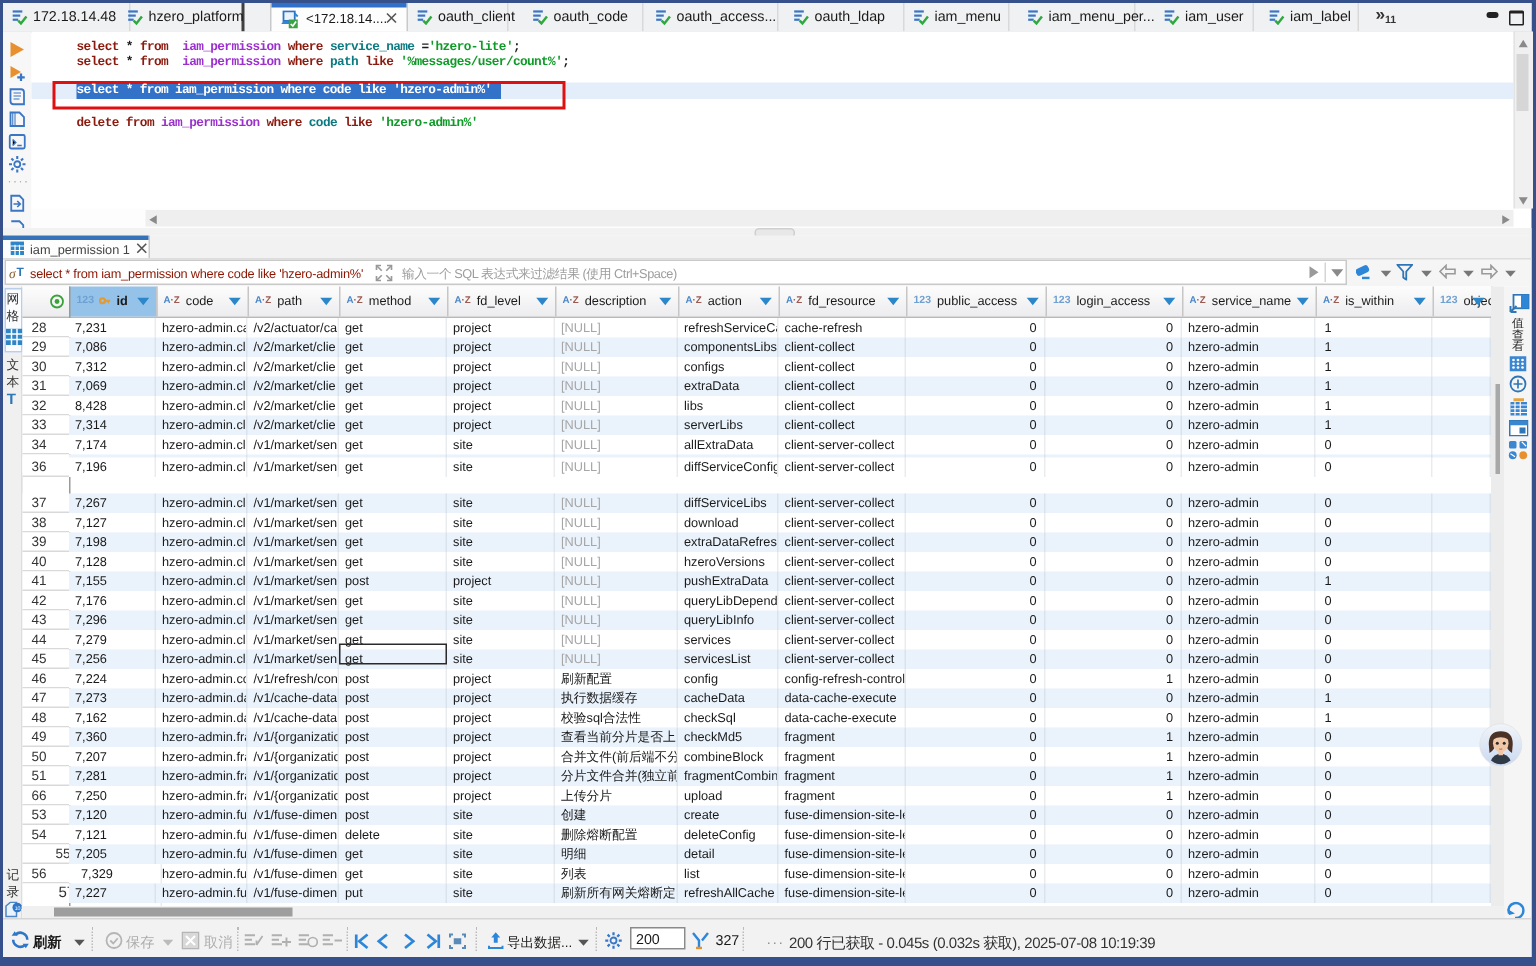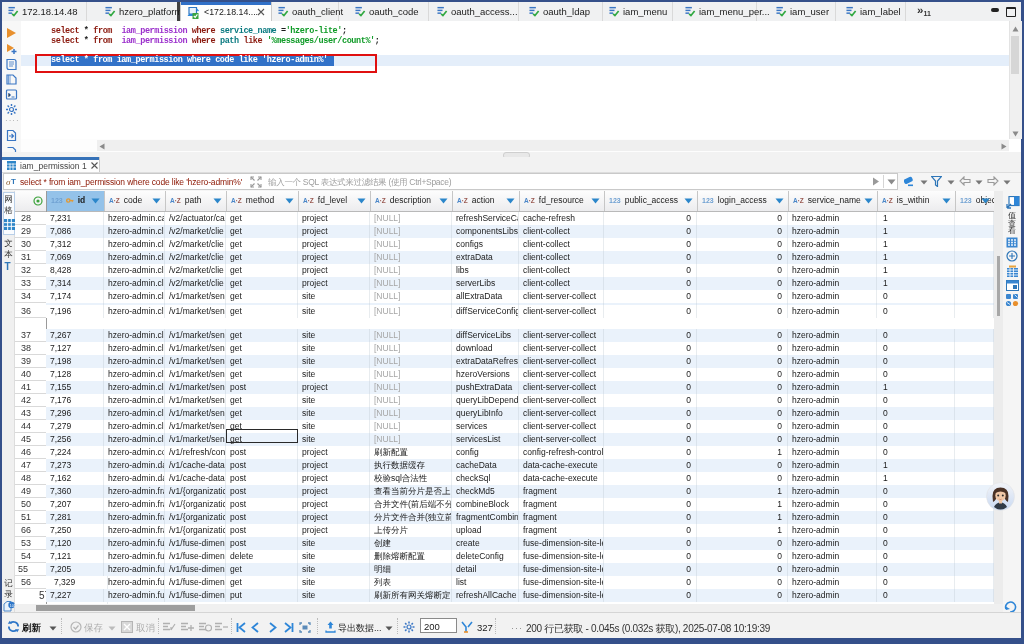--- a/index.html
+++ b/index.html
@@ -15,21 +15,21 @@
 <div style="position:absolute;left:2px;top:2px;width:1019px;height:19px;background:#f0f1f2;border-bottom:1px solid #d0d0d0">
 </div>
 <div style="position:absolute;left:2px;top:2px;width:85px;height:19px;border-right:1px solid #d9d9d9;box-sizing:border-box">
 <svg style="position:absolute;left:6px;top:4px" width="11" height="11" viewBox="0 0 12 12">
 <rect x="0.5" y="1" width="7" height="1.6" fill="#3a76c4"></rect>
         <rect x="0.5" y="4" width="5.5" height="1.6" fill="#3a76c4"></rect>
         <rect x="0.5" y="7" width="4" height="1.6" fill="#3a76c4"></rect>
 <path d="M4.5 8.5 L6.5 10.5 L10.5 5.5" stroke="#2fa840" stroke-width="1.8" fill="none"></path>
       </svg>
       <span style="position:absolute;left:20px;top:4px;font-size:9.5px;color:#1a1a1a">172.18.14.48</span>
-    </div><div style="position:absolute;left:99px;top:2px;width:84px;height:19px;border-right:6px solid #404040;box-sizing:border-box">
+    </div><div style="position:absolute;left:79px;top:2px;width:84px;height:19px;border-right:2px solid #404040;box-sizing:border-box">
 <svg style="position:absolute;left:6px;top:4px" width="11" height="11" viewBox="0 0 12 12">
 <rect x="0.5" y="1" width="7" height="1.6" fill="#3a76c4"></rect>
         <rect x="0.5" y="4" width="5.5" height="1.6" fill="#3a76c4"></rect>
         <rect x="0.5" y="7" width="4" height="1.6" fill="#3a76c4"></rect>
 <path d="M4.5 8.5 L6.5 10.5 L10.5 5.5" stroke="#2fa840" stroke-width="1.8" fill="none"></path>
       </svg>
       <span style="position:absolute;left:20px;top:4px;font-size:9.5px;color:#1a1a1a">hzero_platform</span>
     </div><div style="position:absolute;left:180px;top:2px;width:92px;height:19px;background:#fdfdfd;border-left:1px solid #c9c9c9;border-right:1px solid #c9c9c9;box-sizing:border-box">
 <div style="position:absolute;left:0;top:0;width:100%;height:3px;background:#3070c8"></div>
 <svg style="position:absolute;left:5px;top:5px" width="14" height="12" viewBox="0 0 14 12">
@@ -149,20 +149,21 @@
     </svg>
 
 
 <div style="position:absolute;left:21px;top:21px;width:988px;height:118px;background:#ffffff"></div>
 <div class="mono" style="position:absolute;left:21px;top:21px;width:988px;height:118px">
 <div style="position:absolute;left:0px;top:34px;width:988px;height:11px;background:#e4eefa"></div>
 <div style="position:absolute;left:29.5px;top:34px;width:283px;height:11px;background:#3272c8"></div>
 <div style="position:absolute;left:30px;top:4.5px;height:10px;line-height:10px;white-space:pre"><b style="color:#8b1a0f">select</b> <b style="color:#1a1a1a">*</b> <b style="color:#8b1a0f">from</b>  <b style="color:#9b30cc">iam_permission</b> <b style="color:#8b1a0f">where</b> <b style="color:#0a7a80">service_name</b> <b style="color:#1a1a1a">=</b><b style="color:#0f9b27">'hzero-lite'</b><b style="color:#1a1a1a">;</b></div>
 <div style="position:absolute;left:30px;top:14.5px;height:10px;line-height:10px;white-space:pre"><b style="color:#8b1a0f">select</b> <b style="color:#1a1a1a">*</b> <b style="color:#8b1a0f">from</b>  <b style="color:#9b30cc">iam_permission</b> <b style="color:#8b1a0f">where</b> <b style="color:#0a7a80">path</b> <b style="color:#8b1a0f">like</b> <b style="color:#0f9b27">'%messages/user/count%'</b><b style="color:#1a1a1a">;</b></div>
 <div style="position:absolute;left:30px;top:34.3px;height:10px;line-height:10px;white-space:pre;z-index:2"><b style="color:#ffffff">select * from iam_permission where code like 'hzero-admin%'</b></div>
+<div style="position:absolute;left:30px;top:56.3px;height:10px;line-height:10px;white-space:pre"><b style="color:#8b1a0f">delete</b> <b style="color:#8b1a0f">from</b> <b style="color:#9b30cc">iam_permission</b> <b style="color:#8b1a0f">where</b> <b style="color:#0a7a80">code</b> <b style="color:#8b1a0f">like</b> <b style="color:#0f9b27">'hzero-admin%'</b></div>
 <div style="position:absolute;left:14px;top:33px;width:338px;height:15px;border:2px solid #e01010"></div>
 </div>
 
 
 <div style="position:absolute;left:1009px;top:21px;width:12px;height:118px;background:#f0f0f0;border-left:1px solid #e3e3e3"></div>
 <svg style="position:absolute;left:1012px;top:26px" width="7" height="6" viewBox="0 0 7 6">
       <path d="M3.5 0.5 L6.5 5.5 L0.5 5.5 Z" fill="#8a8a8a"></path>
     </svg>
 <svg style="position:absolute;left:1012px;top:131px" width="7" height="6" viewBox="0 0 7 6">
       <path d="M0.5 0.5 L6.5 0.5 L3.5 5.5 Z" fill="#8a8a8a"></path>
@@ -823,21 +824,21 @@
       <div style="position:absolute;left:298px;top:0;width:72px;height:13px;padding-left:4px;overflow:hidden;white-space:nowrap;color:#1a1a1a;border-right:1px solid rgba(190,200,210,0.35);box-sizing:border-box">site</div>
       <div style="position:absolute;left:370px;top:0;width:82px;height:13px;padding-left:4px;overflow:hidden;white-space:nowrap;color:#1a1a1a;border-right:1px solid rgba(190,200,210,0.35);box-sizing:border-box">删除熔断配置</div>
       <div style="position:absolute;left:452px;top:0;width:67px;height:13px;padding-left:4px;overflow:hidden;white-space:nowrap;color:#1a1a1a;border-right:1px solid rgba(190,200,210,0.35);box-sizing:border-box">deleteConfig</div>
       <div style="position:absolute;left:519px;top:0;width:85px;height:13px;padding-left:4px;overflow:hidden;white-space:nowrap;color:#1a1a1a;border-right:1px solid rgba(190,200,210,0.35);box-sizing:border-box">fuse-dimension-site-le</div>
       <div style="position:absolute;left:604px;top:0;width:93px;height:13px;text-align:right;padding-right:5px;overflow:hidden;white-space:nowrap;color:#1a1a1a;border-right:1px solid rgba(190,200,210,0.35);box-sizing:border-box">0</div>
       <div style="position:absolute;left:697px;top:0;width:91px;height:13px;text-align:right;padding-right:5px;overflow:hidden;white-space:nowrap;color:#1a1a1a;border-right:1px solid rgba(190,200,210,0.35);box-sizing:border-box">0</div>
       <div style="position:absolute;left:788px;top:0;width:89px;height:13px;padding-left:4px;overflow:hidden;white-space:nowrap;color:#1a1a1a;border-right:1px solid rgba(190,200,210,0.35);box-sizing:border-box">hzero-admin</div>
       <div style="position:absolute;left:877px;top:0;width:78px;height:13px;padding-left:6px;overflow:hidden;white-space:nowrap;color:#1a1a1a;border-right:1px solid rgba(190,200,210,0.35);box-sizing:border-box">0</div>
       <div style="position:absolute;left:955px;top:0;width:39px;height:13px;padding-left:4px;overflow:hidden;white-space:nowrap;color:#1a1a1a;border-right:1px solid rgba(190,200,210,0.35);box-sizing:border-box"></div>
     </div><div style="position:absolute;left:0;top:562.5px;width:1024px;height:13px;font-size:8.5px;line-height:13px">
-<div style="position:absolute;left:15px;top:0;width:31px;height:13px;background:#fff;border-bottom:1px solid #d9d9d9;box-sizing:border-box;color:#333;padding-left:3px;font-size:9px">55</div>
+<div style="position:absolute;left:15px;top:0;width:31px;height:13px;background:#fff;border-bottom:1px solid #d9d9d9;box-sizing:border-box;color:#333;padding-left:22px;font-size:9px">55</div>
 <div style="position:absolute;left:46px;top:0;width:948px;height:13px;background:#eaf2fb"></div>
 <div style="position:absolute;left:46px;top:0;width:58px;height:13px;padding-left:4px;overflow:hidden;white-space:nowrap;color:#1a1a1a;border-right:1px solid rgba(190,200,210,0.35);box-sizing:border-box">7,205</div>
       <div style="position:absolute;left:104px;top:0;width:61px;height:13px;padding-left:4px;overflow:hidden;white-space:nowrap;color:#1a1a1a;border-right:1px solid rgba(190,200,210,0.35);box-sizing:border-box">hzero-admin.fus</div>
       <div style="position:absolute;left:165px;top:0;width:61px;height:13px;padding-left:4px;overflow:hidden;white-space:nowrap;color:#1a1a1a;border-right:1px solid rgba(190,200,210,0.35);box-sizing:border-box">/v1/fuse-dimen</div>
       <div style="position:absolute;left:226px;top:0;width:72px;height:13px;padding-left:4px;overflow:hidden;white-space:nowrap;color:#1a1a1a;border-right:1px solid rgba(190,200,210,0.35);box-sizing:border-box">get</div>
       <div style="position:absolute;left:298px;top:0;width:72px;height:13px;padding-left:4px;overflow:hidden;white-space:nowrap;color:#1a1a1a;border-right:1px solid rgba(190,200,210,0.35);box-sizing:border-box">site</div>
       <div style="position:absolute;left:370px;top:0;width:82px;height:13px;padding-left:4px;overflow:hidden;white-space:nowrap;color:#1a1a1a;border-right:1px solid rgba(190,200,210,0.35);box-sizing:border-box">明细</div>
       <div style="position:absolute;left:452px;top:0;width:67px;height:13px;padding-left:4px;overflow:hidden;white-space:nowrap;color:#1a1a1a;border-right:1px solid rgba(190,200,210,0.35);box-sizing:border-box">detail</div>
       <div style="position:absolute;left:519px;top:0;width:85px;height:13px;padding-left:4px;overflow:hidden;white-space:nowrap;color:#1a1a1a;border-right:1px solid rgba(190,200,210,0.35);box-sizing:border-box">fuse-dimension-site-le</div>
       <div style="position:absolute;left:604px;top:0;width:93px;height:13px;text-align:right;padding-right:5px;overflow:hidden;white-space:nowrap;color:#1a1a1a;border-right:1px solid rgba(190,200,210,0.35);box-sizing:border-box">0</div>

